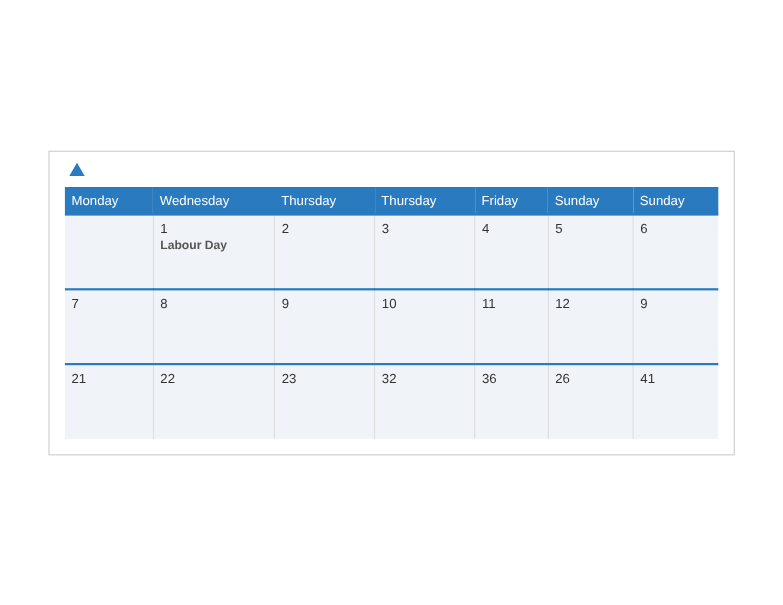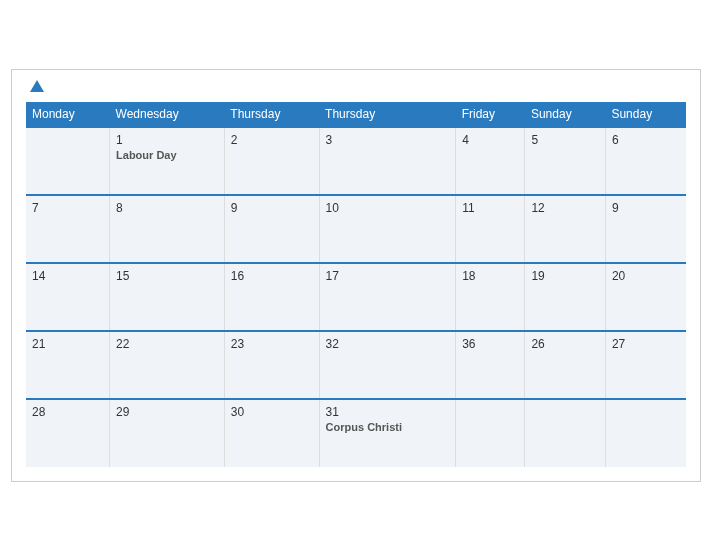--- a/index.html
+++ b/index.html
@@ -6,21 +6,21 @@
     body {
       background: #fff;
       font-family: Arial, Helvetica, sans-serif;
       width: 712px;
       height: 550px;
       display: flex;
       align-items: center;
       justify-content: center;
     }
     .calendar-wrapper {
-      width: 690px;
+      width: 624px;
       background: #fff;
       border: 1px solid #ccc;
       padding: 10px 14px 14px 14px;
     }
     .header {
       display: flex;
       align-items: center;
       justify-content: space-between;
       margin-bottom: 10px;
     }
@@ -177,77 +177,36 @@
           </td>
           <td>
             <span class="day-number">12</span>
           </td>
           <td>
             <span class="day-number">9</span>
           </td>
         </tr>
         <tr>
           <td>
-            <span class="day-number">14</span>
-          </td>
-          <td>
-            <span class="day-number">15</span>
-          </td>
-          <td>
-            <span class="day-number">16</span>
-          </td>
-          <td>
-            <span class="day-number">17</span>
-          </td>
-          <td>
-            <span class="day-number">18</span>
-          </td>
-          <td>
-            <span class="day-number">19</span>
-          </td>
-          <td>
-            <span class="day-number">20</span>
-          </td>
-        </tr>
-        <tr>
-          <td>
             <span class="day-number">21</span>
           </td>
           <td>
             <span class="day-number">22</span>
           </td>
           <td>
             <span class="day-number">23</span>
           </td>
           <td>
             <span class="day-number">32</span>
           </td>
           <td>
             <span class="day-number">36</span>
           </td>
           <td>
             <span class="day-number">26</span>
           </td>
           <td>
-            <span class="day-number">27</span>
-          </td>
-        </tr>
-        <tr>
-          <td>
-            <span class="day-number">28</span>
-          </td>
-          <td>
-            <span class="day-number">29</span>
-          </td>
-          <td>
-            <span class="day-number">30</span>
-          </td>
-          <td>
-            <span class="day-number">31</span>
-            <span class="holiday-name">Corpus Christi</span>
-          </td>
-          <td></td>
-          <td></td>
-          <td></td>
+            <span class="day-number">41</span>
+          </td>
         </tr>
       </tbody>
   </table>
 </div>
 
 </body></html>

